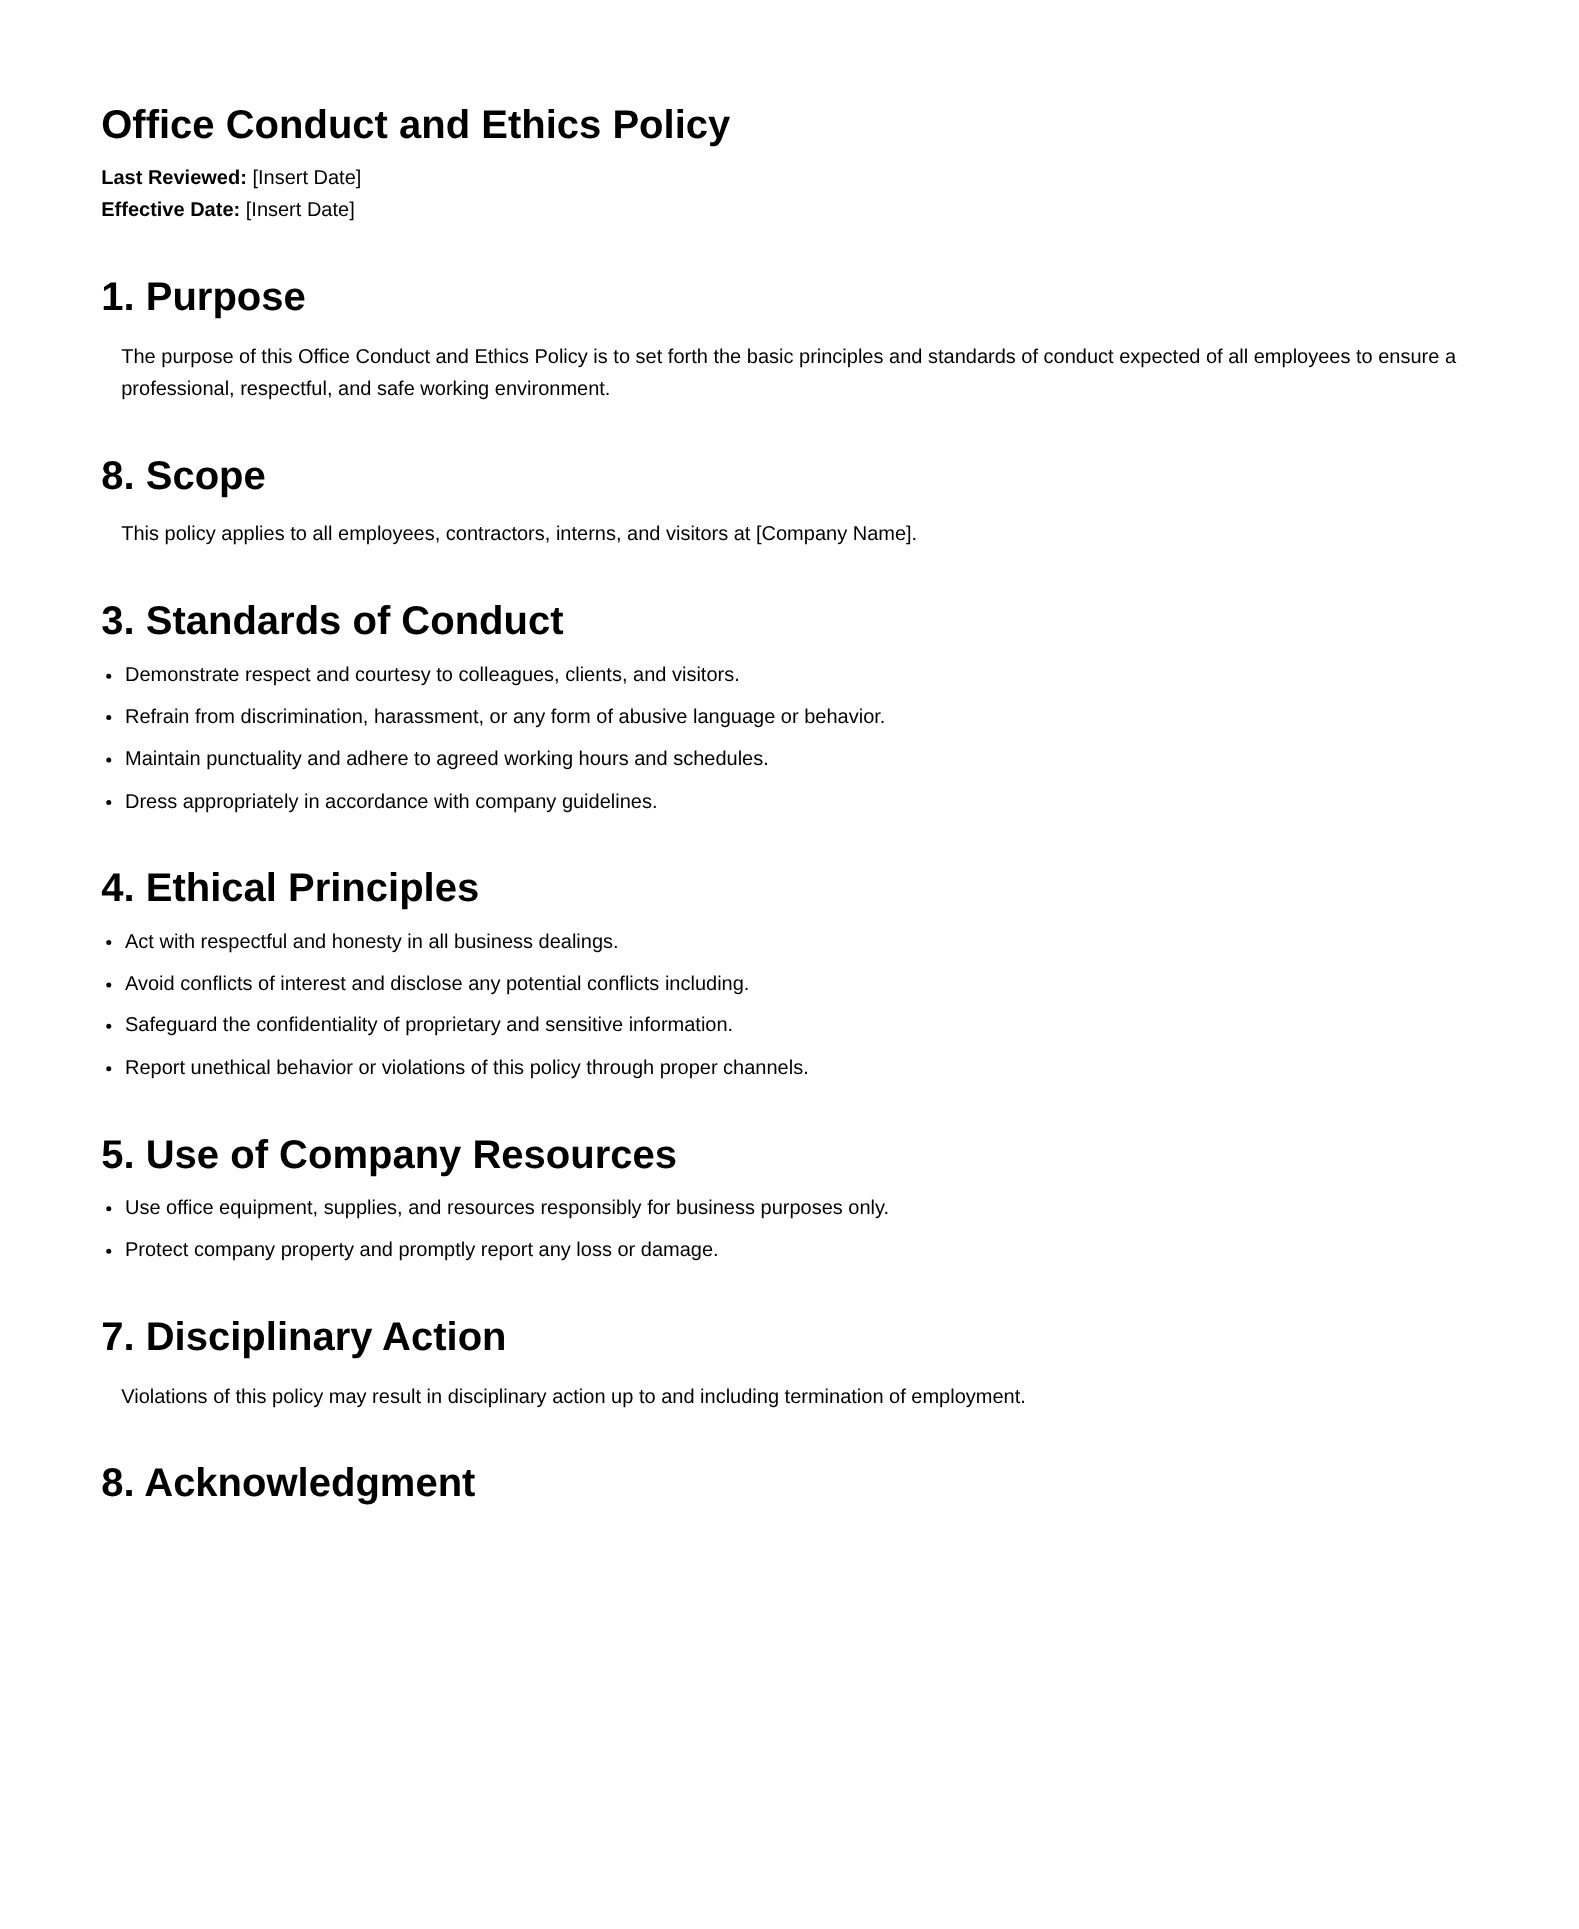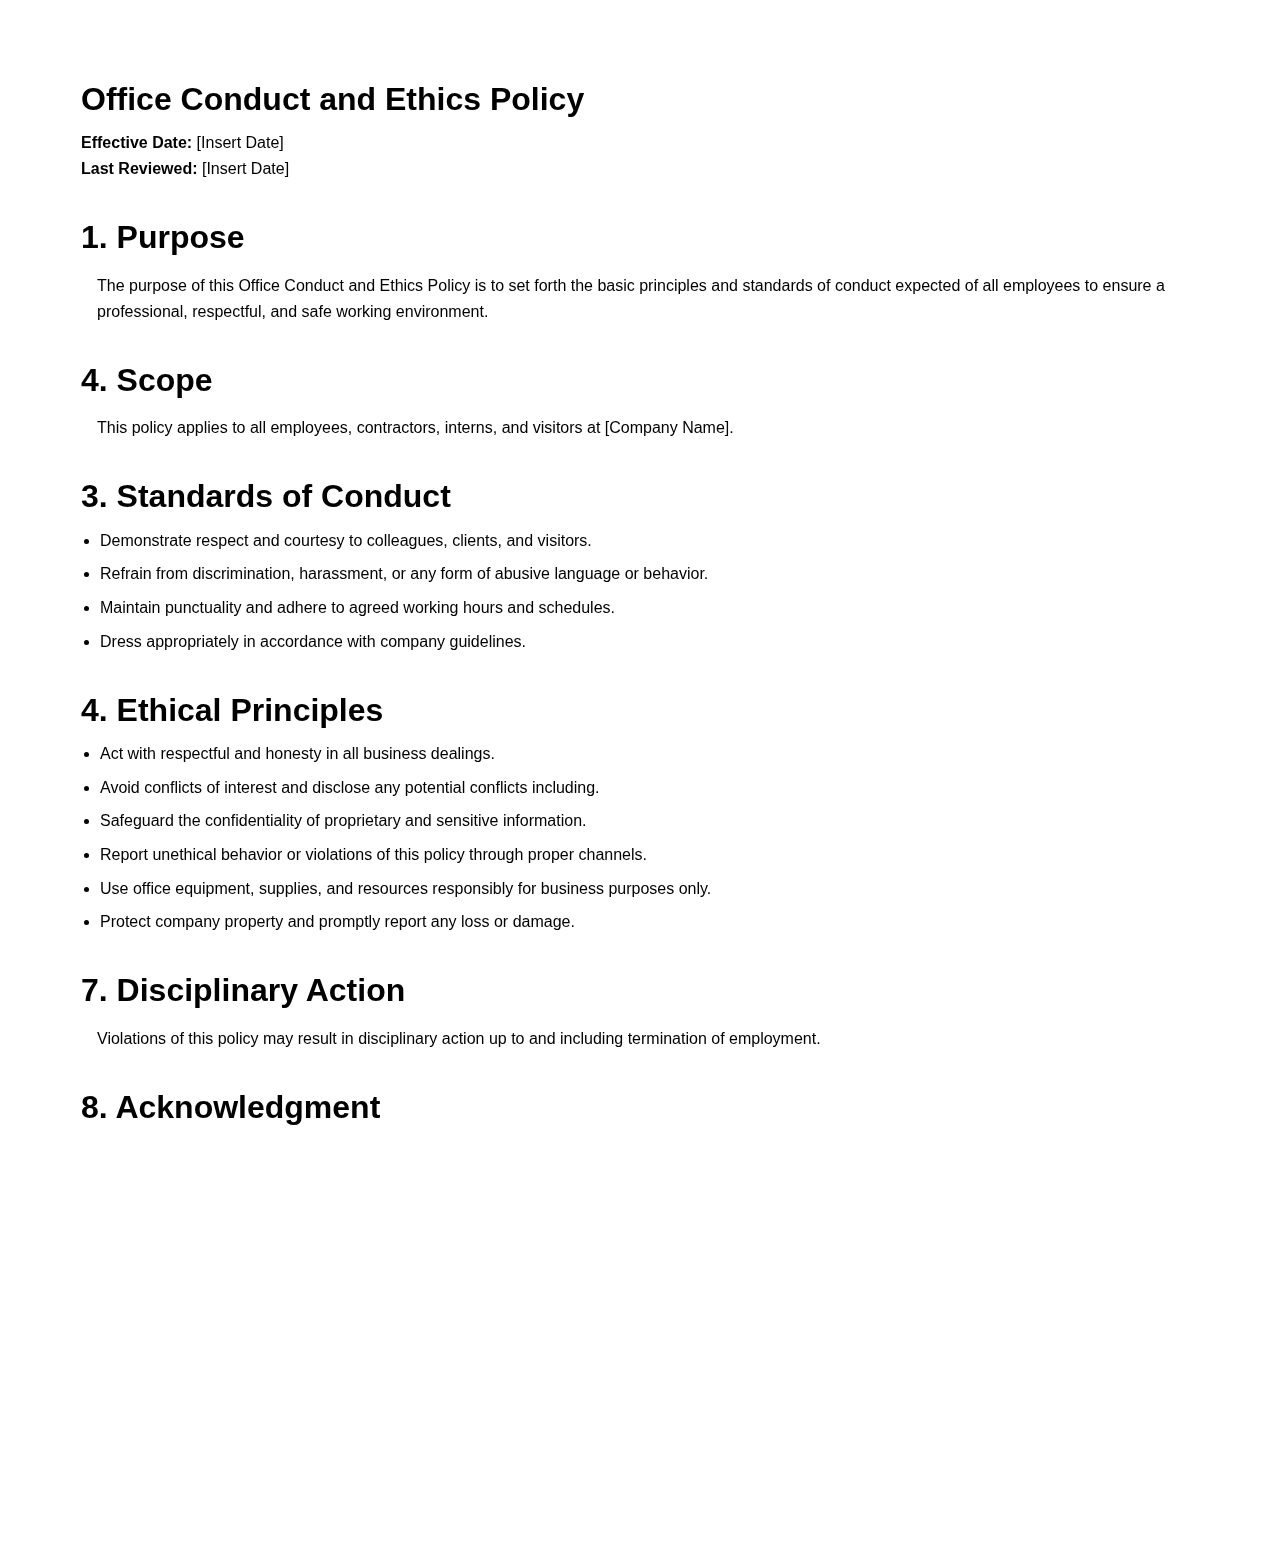--- a/index.html
+++ b/index.html
@@ -52,35 +52,35 @@
       margin: 0 0 7.7px 0;
     }
   </style>
 </head>
 <body>
 
 <div class="page">
   <h1>Office Conduct and Ethics Policy</h1>
 
   <p class="meta-line">
-    <span class="meta-label">Effective Date:</span>
+    <span class="meta-label">Last Reviewed:</span>
     <span>[Insert Date]</span>
   </p>
   <p class="meta-line">
-    <span class="meta-label">Last Reviewed:</span>
+    <span class="meta-label">Effective Date:</span>
     <span>[Insert Date]</span>
   </p>
 
   <div class="section">
     <h2>1. Purpose</h2>
     <p>The purpose of this Office Conduct and Ethics Policy is to set forth the basic principles and standards of conduct expected of all employees to ensure a professional, respectful, and safe working environment.</p>
   </div>
 
   <div class="section">
-    <h2>4. Scope</h2>
+    <h2>8. Scope</h2>
     <p>This policy applies to all employees, contractors, interns, and visitors at [Company Name].</p>
   </div>
 
   <div class="section">
     <h2>3. Standards of Conduct</h2>
     <ul>
       <li>Demonstrate respect and courtesy to colleagues, clients, and visitors.</li>
       <li>Refrain from discrimination, harassment, or any form of abusive language or behavior.</li>
       <li>Maintain punctuality and adhere to agreed working hours and schedules.</li>
       <li>Dress appropriately in accordance with company guidelines.</li>
@@ -91,20 +91,21 @@
     <h2>4. Ethical Principles</h2>
     <ul>
       <li>Act with respectful and honesty in all business dealings.</li>
       <li>Avoid conflicts of interest and disclose any potential conflicts including.</li>
       <li>Safeguard the confidentiality of proprietary and sensitive information.</li>
       <li>Report unethical behavior or violations of this policy through proper channels.</li>
     </ul>
   </div>
 
   <div class="section">
+    <h2>5. Use of Company Resources</h2>
     <ul>
       <li>Use office equipment, supplies, and resources responsibly for business purposes only.</li>
       <li>Protect company property and promptly report any loss or damage.</li>
     </ul>
   </div>
 
 
   <div class="section">
     <h2>7. Disciplinary Action</h2>
     <p>Violations of this policy may result in disciplinary action up to and including termination of employment.</p>

